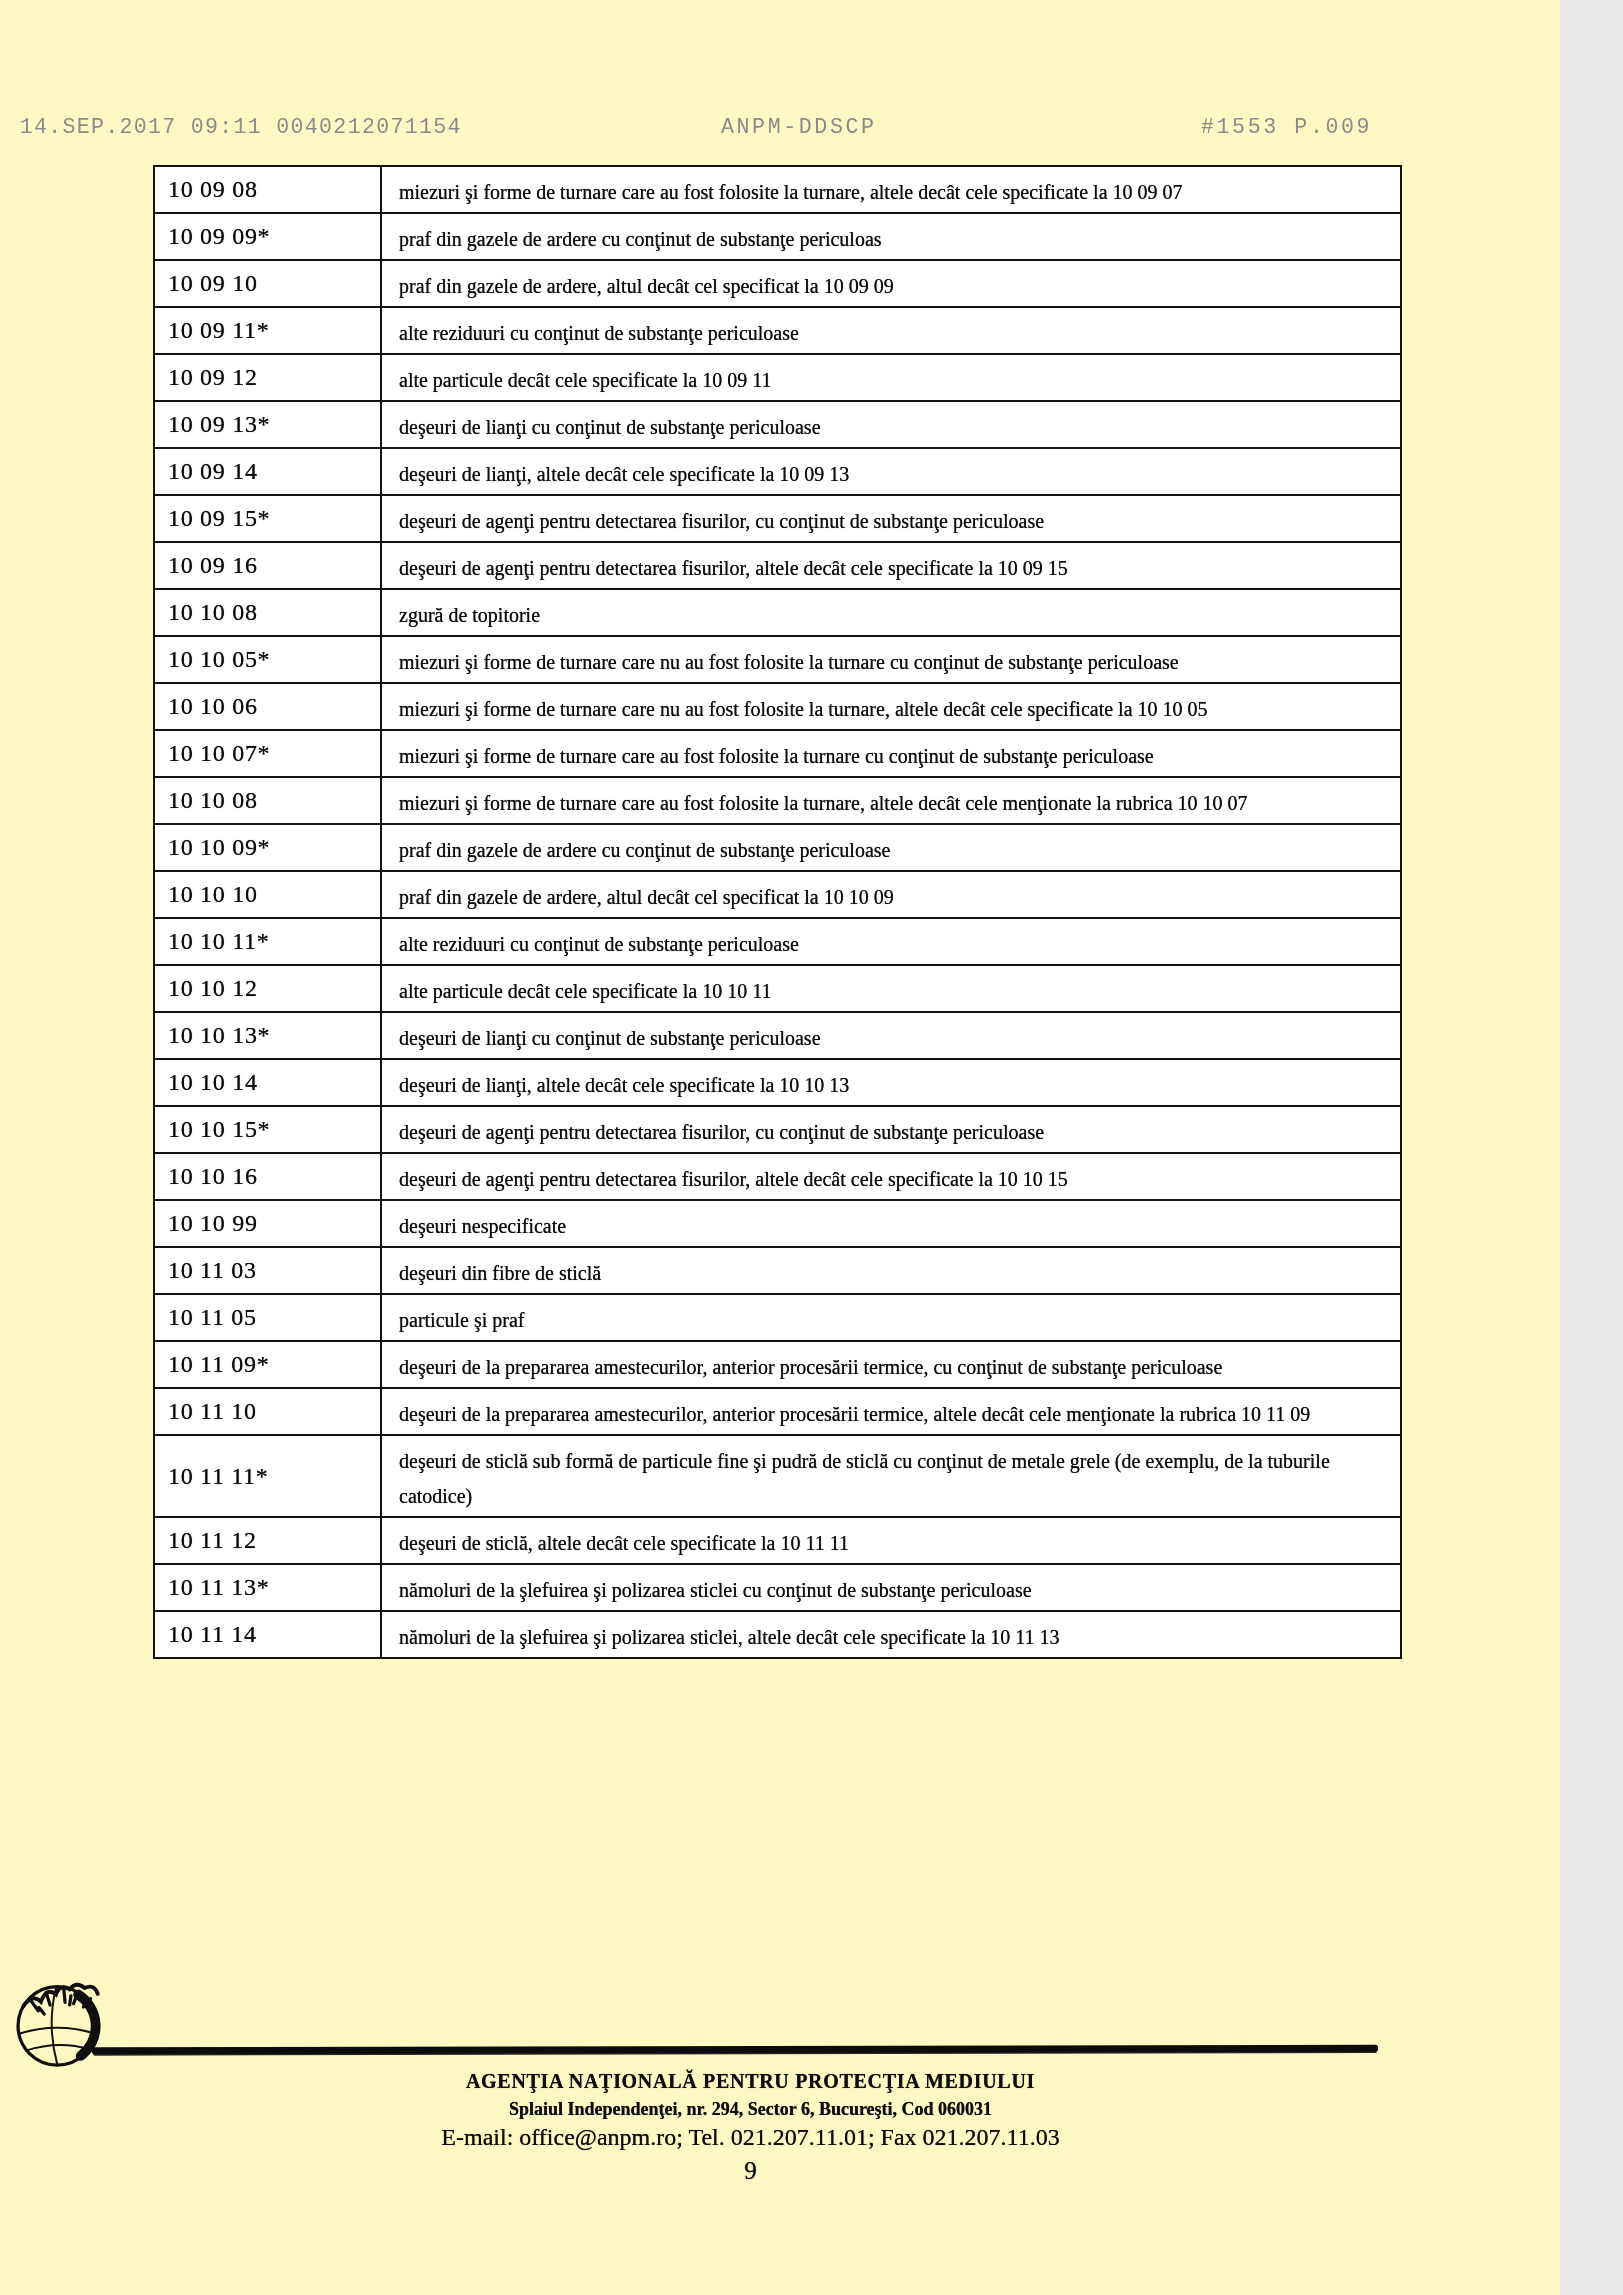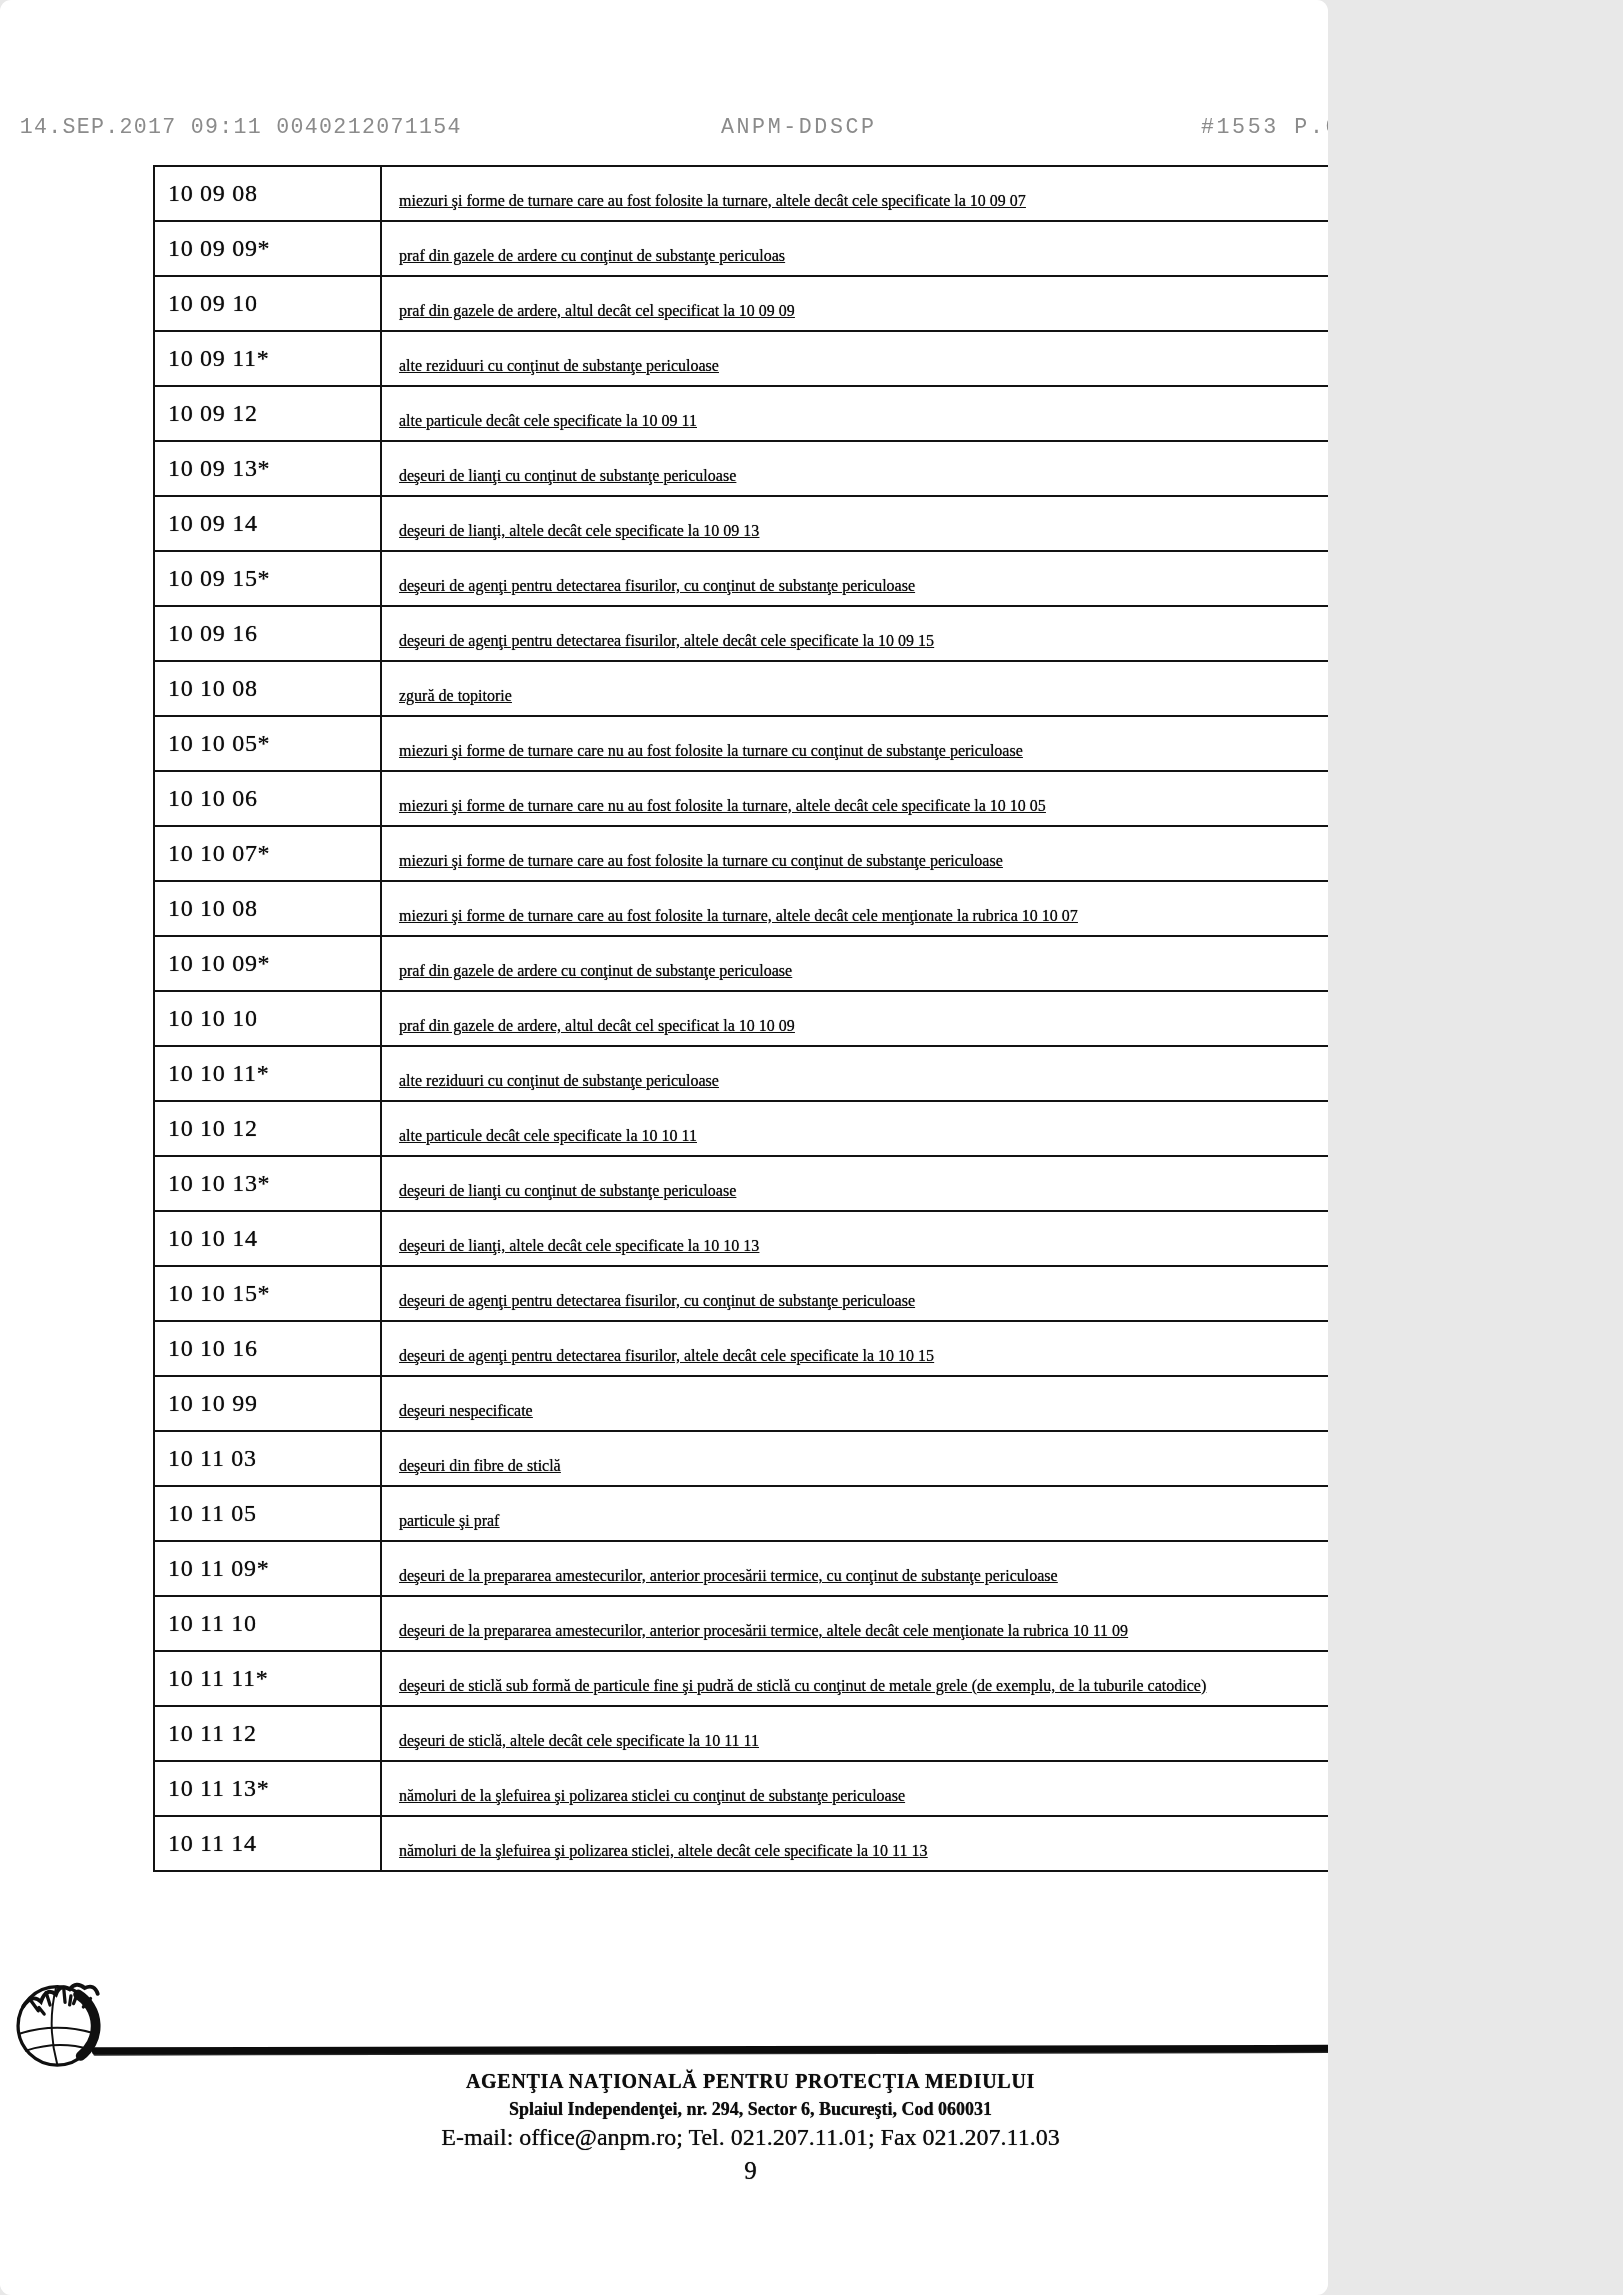--- a/index.html
+++ b/index.html
@@ -1,23 +1,22 @@
 <!DOCTYPE html>
 <html style="font-size:10.5px"><head>
 <meta charset="utf-8">
 <style>
   html,body{margin:0;padding:0;background:#e8e8e8;}
   #page{
     position:relative;
-    width:1328px;height:2295px;
-    background:#ffffff;
+    width:1560px;height:2295px;
+    background:#fef9c3;
     font-family:"Liberation Serif","DejaVu Serif",serif;
     color:#0d0d0d;
     overflow:hidden;
-    border-radius:11px;
   }
   
   .fax-line{
     position:absolute;top:115px;
     font-family:"Liberation Mono","DejaVu Sans Mono",monospace;
     font-size:21.6px;color:#8b8b8b;letter-spacing:1.3px;white-space:nowrap;
   }
   #fax-left{left:19.7px;}
   #fax-center{left:721px;letter-spacing:2.6px;}
   #fax-right{left:1201px;letter-spacing:2.6px;}
@@ -33,23 +32,22 @@
     vertical-align:middle;
   }
   #waste-table td.code-cell{
     width:208px;
     font-size:24px;line-height:35px;
     padding:2px 4px 2px 13px;
     letter-spacing:0.7px;
     white-space:nowrap;
   }
   #waste-table td.desc-cell{
-    font-size:16px;line-height:35px;
-    padding:16px 39px 2px 17px;
-    text-decoration:underline;
+    font-size:20px;line-height:35px;
+    padding:8px 39px 2px 17px;
   }
   #waste-table, .footer-block, #waste-table td{
     text-shadow:0 0 0.7px rgba(0,0,0,0.85);
   }
 
   
   #bottom-rule{
     position:absolute;left:92px;top:2046px;width:1286px;height:6.6px;
     background:#0c0c0c;border-radius:2.6px;transform:rotate(-0.12deg);
     box-shadow:0 2.6px 0 -1.3px #2a2a2a;

